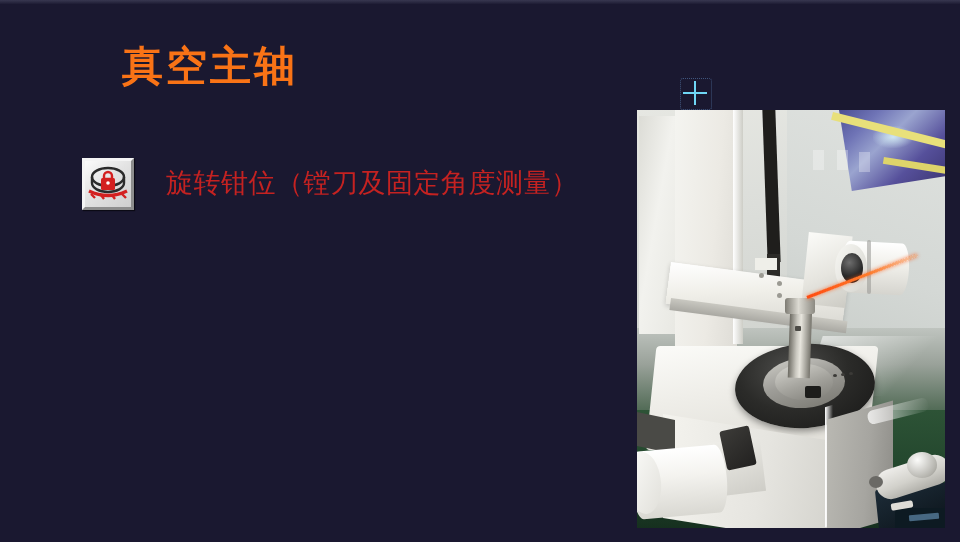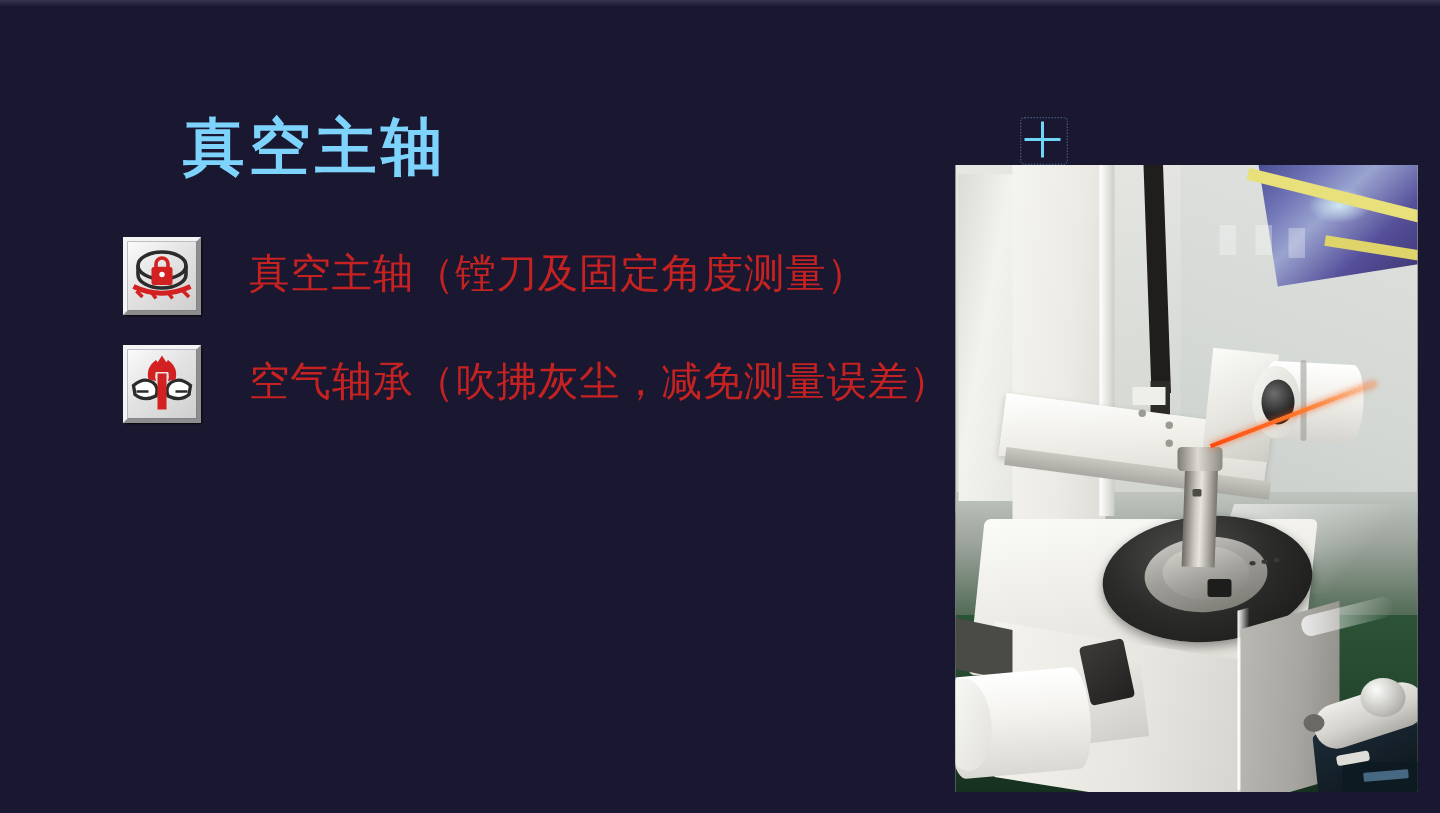--- a/index.html
+++ b/index.html
@@ -30,25 +30,24 @@
   }
 
   
   #title {
     position: absolute;
     left: 122px;
     top: 42px;
     font-size: 41px;
     line-height: 48px;
     font-weight: bold;
-    color: #7dd3fc;
+    color: #f97316;
     letter-spacing: 3px;
     white-space: nowrap;
     font-family: Liberation Serif, serif;
-    margin-top: 32px;
   }
 
   
   #bullets {
     position: absolute;
     left: 82px;
     top: 158px;
     width: 560px;
   }
   .bullet {
@@ -419,37 +418,23 @@
         <svg viewBox="0 0 46 46">
           <ellipse cx="23" cy="16" rx="16" ry="9" fill="none" stroke="#2b2b2b" stroke-width="2.4"></ellipse>
           <path d="M7 16 v6 a16 9 0 0 0 32 0 v-6" fill="none" stroke="#2b2b2b" stroke-width="2.4"></path>
           <path d="M4 30 q19 9 38 0" fill="none" stroke="#d32020" stroke-width="3.4"></path>
           <path d="M6 33 l4 4 M16 34 l3 4 M27 34 l3 4 M37 33 l4 4" stroke="#d32020" stroke-width="2.4" fill="none"></path>
           <path d="M19 15 a4 4 0 0 1 8 0 v3 h-8 z" fill="none" stroke="#d32020" stroke-width="2.4"></path>
           <rect x="16" y="17" width="14" height="12" rx="1.5" fill="#d32020"></rect>
           <circle cx="23" cy="22" r="1.8" fill="#ffffff"></circle>
         </svg>
       </span>
-      <span class="bullet-text">真空主轴（镗刀及固定角度测量）</span>
+      <span class="bullet-text">旋转钳位（镗刀及固定角度测量）</span>
     </div>
 
-    <div class="bullet">
-      <span class="bullet-icon">
-        <svg viewBox="0 0 46 46">
-          <path d="M4 24 q7 -6 13 -2 q4 3 2 9 q-8 4 -14 -1 z" fill="#ffffff" stroke="#2b2b2b" stroke-width="2.2"></path>
-          <path d="M42 24 q-7 -6 -13 -2 q-4 3 -2 9 q8 4 14 -1 z" fill="#ffffff" stroke="#2b2b2b" stroke-width="2.2"></path>
-          <path d="M6 28 h8 M32 28 h8" stroke="#2b2b2b" stroke-width="1.8"></path>
-          <rect x="20" y="16" width="6" height="24" fill="#d32020"></rect>
-          <path d="M23 4 l7 11 h-14 z" fill="#d32020"></path>
-          <path d="M14 20 q-2 -8 5 -13 l3 4 q-5 4 -3 10 z" fill="#d32020"></path>
-          <path d="M32 20 q2 -8 -5 -13 l-3 4 q5 4 3 10 z" fill="#d32020"></path>
-        </svg>
-      </span>
-      <span class="bullet-text">空气轴承（吹拂灰尘，减免测量误差）</span>
-    </div>
 
 
   </div>
 
   <div id="photo">
     <div class="ph wall"></div>
     <div class="ph wall2"></div>
     <div class="ph poster"></div>
     <div class="ph poster-spot"></div>
     <div class="ph poster-yellow"></div>

